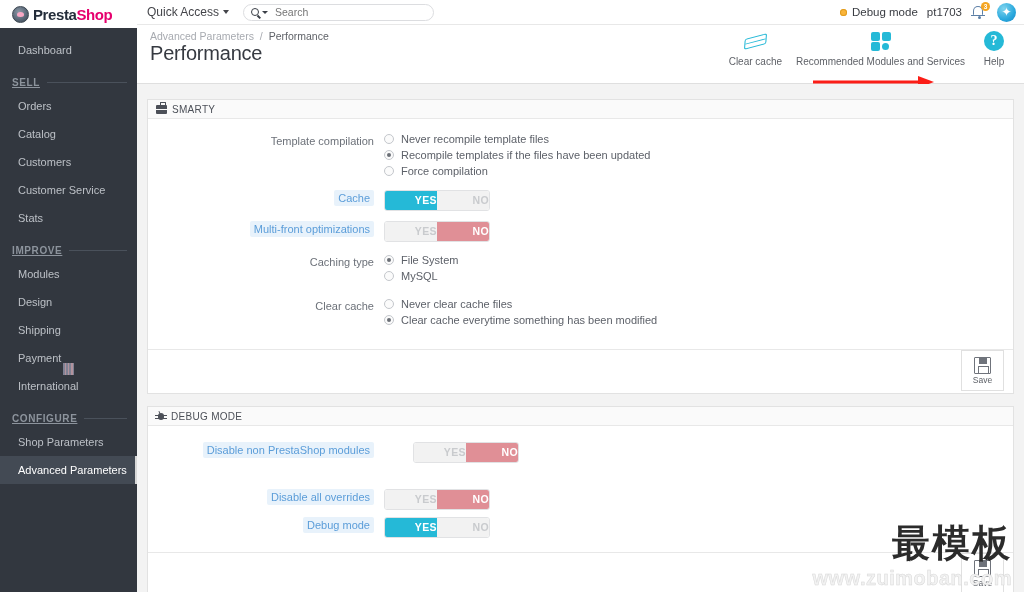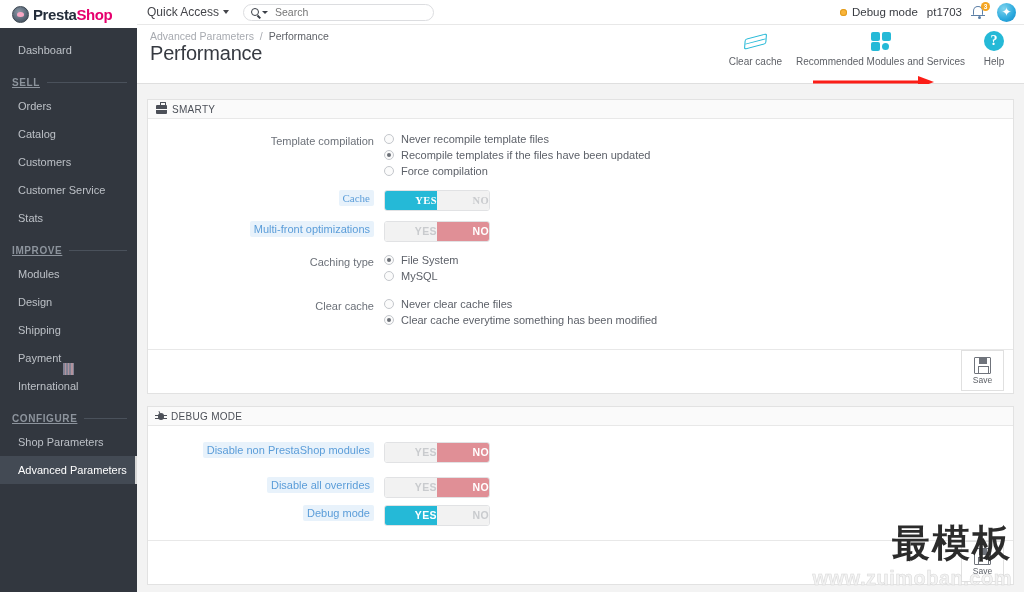--- a/index.html
+++ b/index.html
@@ -485,21 +485,21 @@
               <span class="radio on"></span>
               <span class="radio-label">Recompile templates if the files have been updated</span>
             </label>
             <label class="radio-line">
               <span class="radio"></span>
               <span class="radio-label">Force compilation</span>
             </label>
           </div>
         </div>
 
-        <div class="form-row" style="margin-top:4px;font-family:Liberation Serif, serif;">
+        <div class="form-row" style="margin-top:4px;">
           <div class="form-label tag"><span>Cache</span></div>
           <div class="form-ctrl">
             <div class="switch">
               <div class="yes on">YES</div>
               <div class="no">NO</div>
             </div>
           </div>
         </div>
 
         <div class="form-row" style="margin-top:10px;">
@@ -558,21 +558,21 @@
               <i class="leg l2"></i>
               <i class="leg l3"></i>
               <i class="leg l4"></i>
               <i class="ant"></i>
             </span>
         </span>
         <span>DEBUG MODE</span>
       </div>
       <div class="panel-body" style="padding-top:16px;">
 
-        <div class="form-row" style="margin-bottom:14px;">
+        <div class="form-row" style="margin-bottom:26px;gap:29px;">
           <div class="form-label tag"><span>Disable non PrestaShop modules</span></div>
           <div class="form-ctrl">
             <div class="switch">
               <div class="yes">YES</div>
               <div class="no on">NO</div>
             </div>
           </div>
         </div>
 
         <div class="form-row" style="margin-bottom:7px;">

